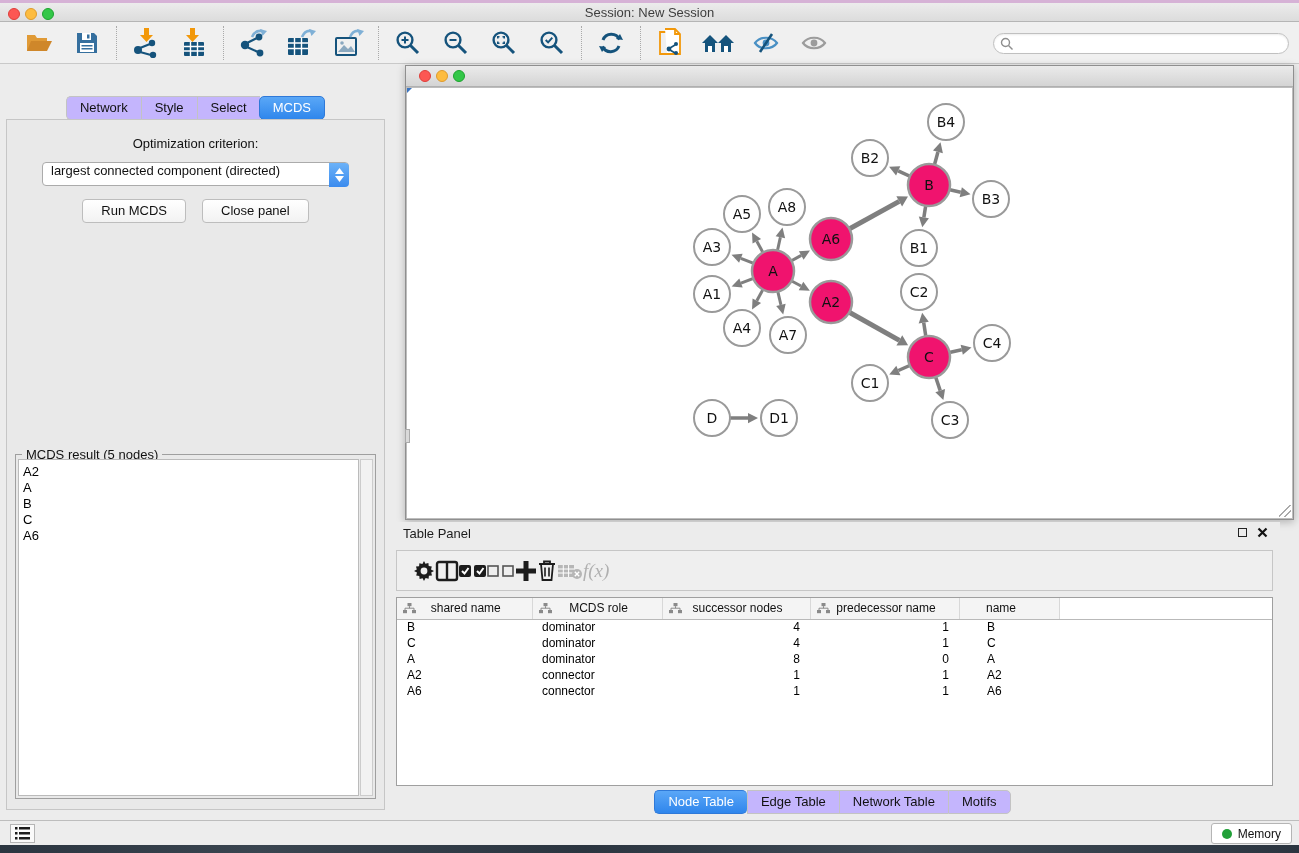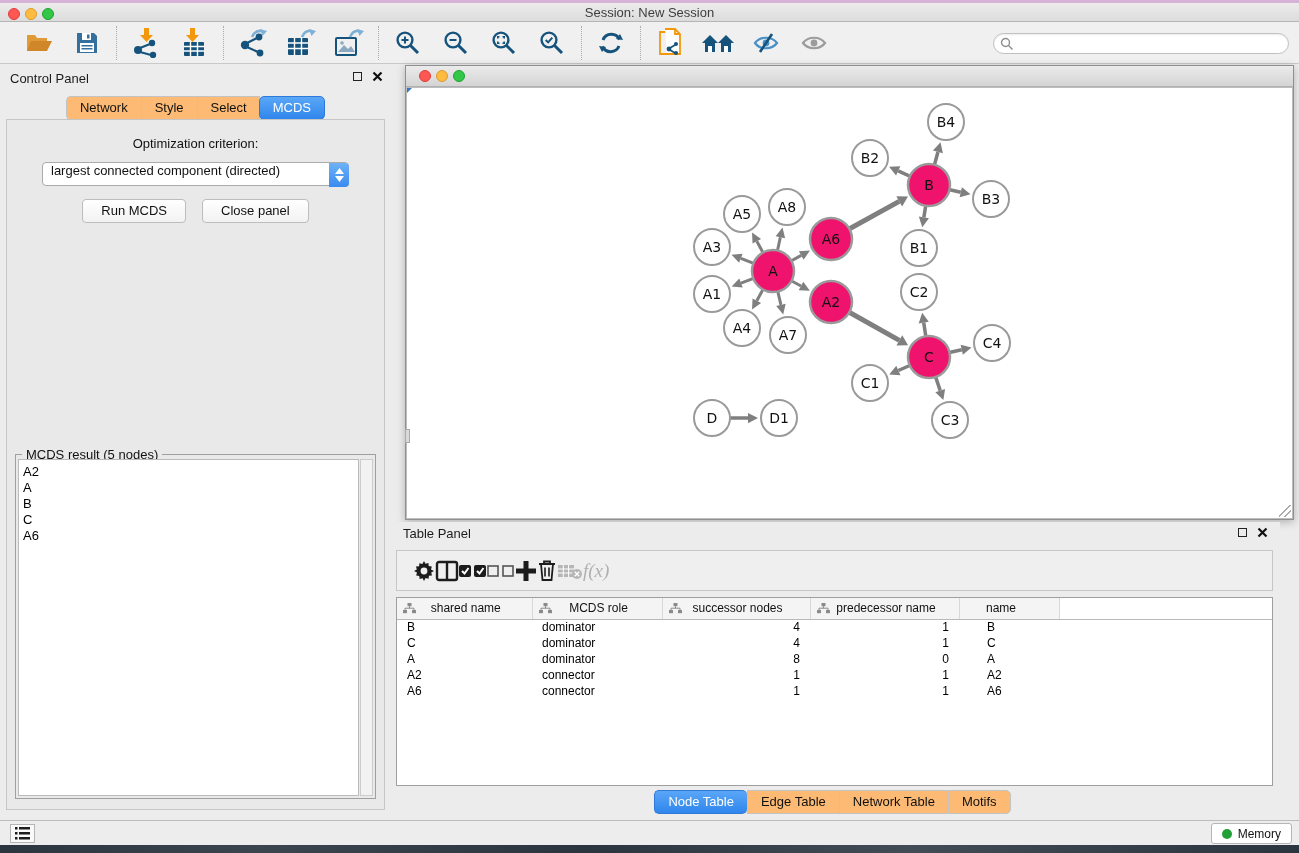--- a/index.html
+++ b/index.html
@@ -31,21 +31,21 @@
   
   .control-panel { position:absolute; left:0; top:64px; width:391px; height:756px; background:#ececec; }
   .panel-head { position:relative; height:28px; }
   .panel-head .ph-title { position:absolute; left:10px; top:7px; font-size:13px; color:#1c1c1c; }
   .ph-icons { position:absolute; right:8px; top:7px; display:flex; gap:10px; align-items:center; }
   .float-ico { width:9px; height:9px; border:1.5px solid #222; background:transparent; }
   .close-ico svg { display:block; }
 
   .cp-tabs { position:absolute; left:0; right:0; top:32px; display:flex; justify-content:center; }
   .seg { display:flex; }
-  .seg .tab { font-size:13px; padding:3px 13px 4px; background:#fdba74; border:1px solid #c3c3c3;
+  .seg .tab { font-size:13px; padding:3px 13px 4px; background:#c4b5fd; border:1px solid #c3c3c3;
     border-right:none; color:#111; }
   .seg .tab:first-child { border-radius:5px 0 0 5px; }
   .seg .tab:last-child { border-right:1px solid #c3c3c3; border-radius:0 5px 5px 0; }
   .seg .tab.active { background:linear-gradient(#5aa7f7,#2f86ec); color:#fff; border-color:#2f79d8;
     border-radius:5px; margin-left:-1px; }
 
   .cp-body { position:absolute; left:6px; right:6px; top:55px; bottom:10px;
     background:#e9e9e9; border:1px solid #c6c6c6; }
   .opt-label { text-align:center; margin-top:16px; font-size:13px; color:#111; }
   .combo { position:relative; margin:11px auto 0; width:307px; height:24px; background:#fff;
@@ -285,31 +285,20 @@
     <div class="tb-search">
       <svg width="14" height="14" viewBox="0 0 14 14">
           <circle cx="5.5" cy="5.5" r="4" fill="none" stroke="#8e8e8e" stroke-width="1.4"></circle>
           <path d="M8.5 8.5L12.5 12.5" stroke="#8e8e8e" stroke-width="1.4"></path>
         </svg>
       <input type="text" placeholder="" style="">
     </div>
   </div>
 
   <div class="control-panel">
-    <div class="panel-head">
-      <span class="ph-title">Control Panel</span>
-      <span class="ph-icons">
-        <span class="float-ico"></span>
-        <span class="close-ico">
-            <svg width="11" height="11" viewBox="0 0 11 11">
-              <path d="M1.5 1.5l8 8M9.5 1.5l-8 8" stroke="#111" stroke-width="2.2"></path>
-            </svg>
-          </span>
-      </span>
-    </div>
     <div class="cp-tabs">
       <div class="seg">
         <div class="tab">Network</div>
         <div class="tab">Style</div>
         <div class="tab">Select</div>
         <div class="tab active">MCDS</div>
       </div>
     </div>
     <div class="cp-body">
       <div class="opt-label">Optimization criterion:</div>

